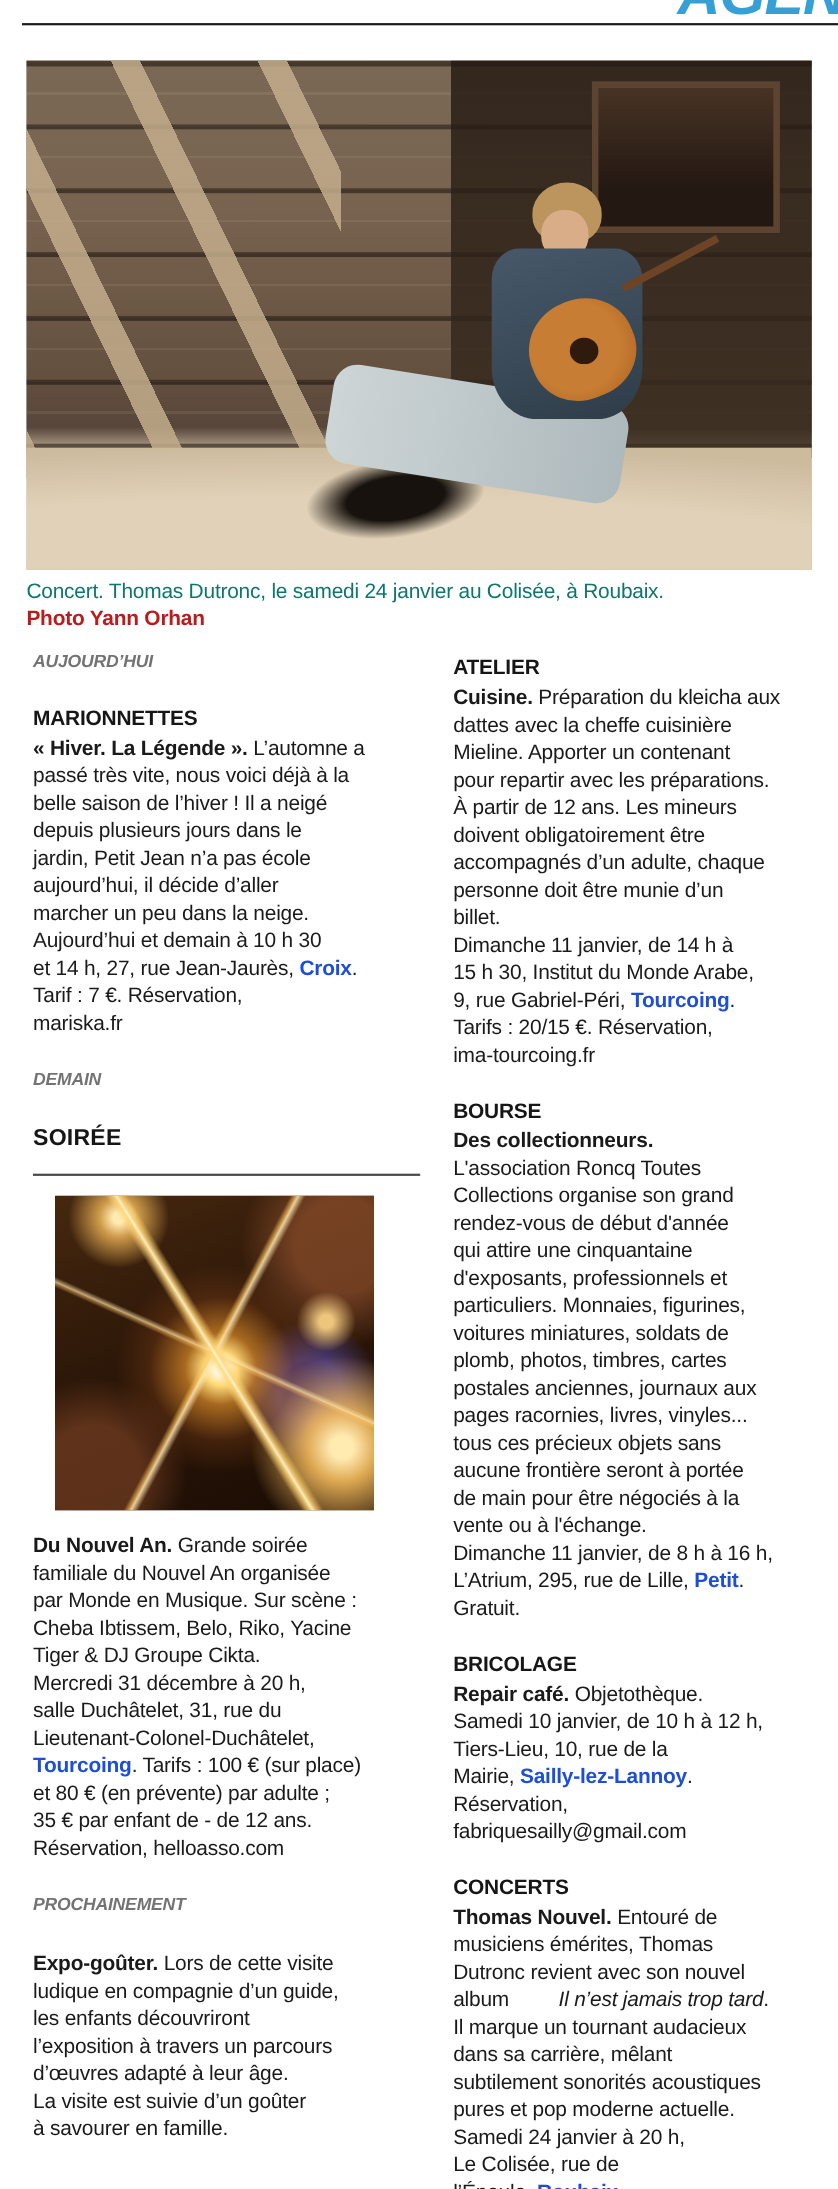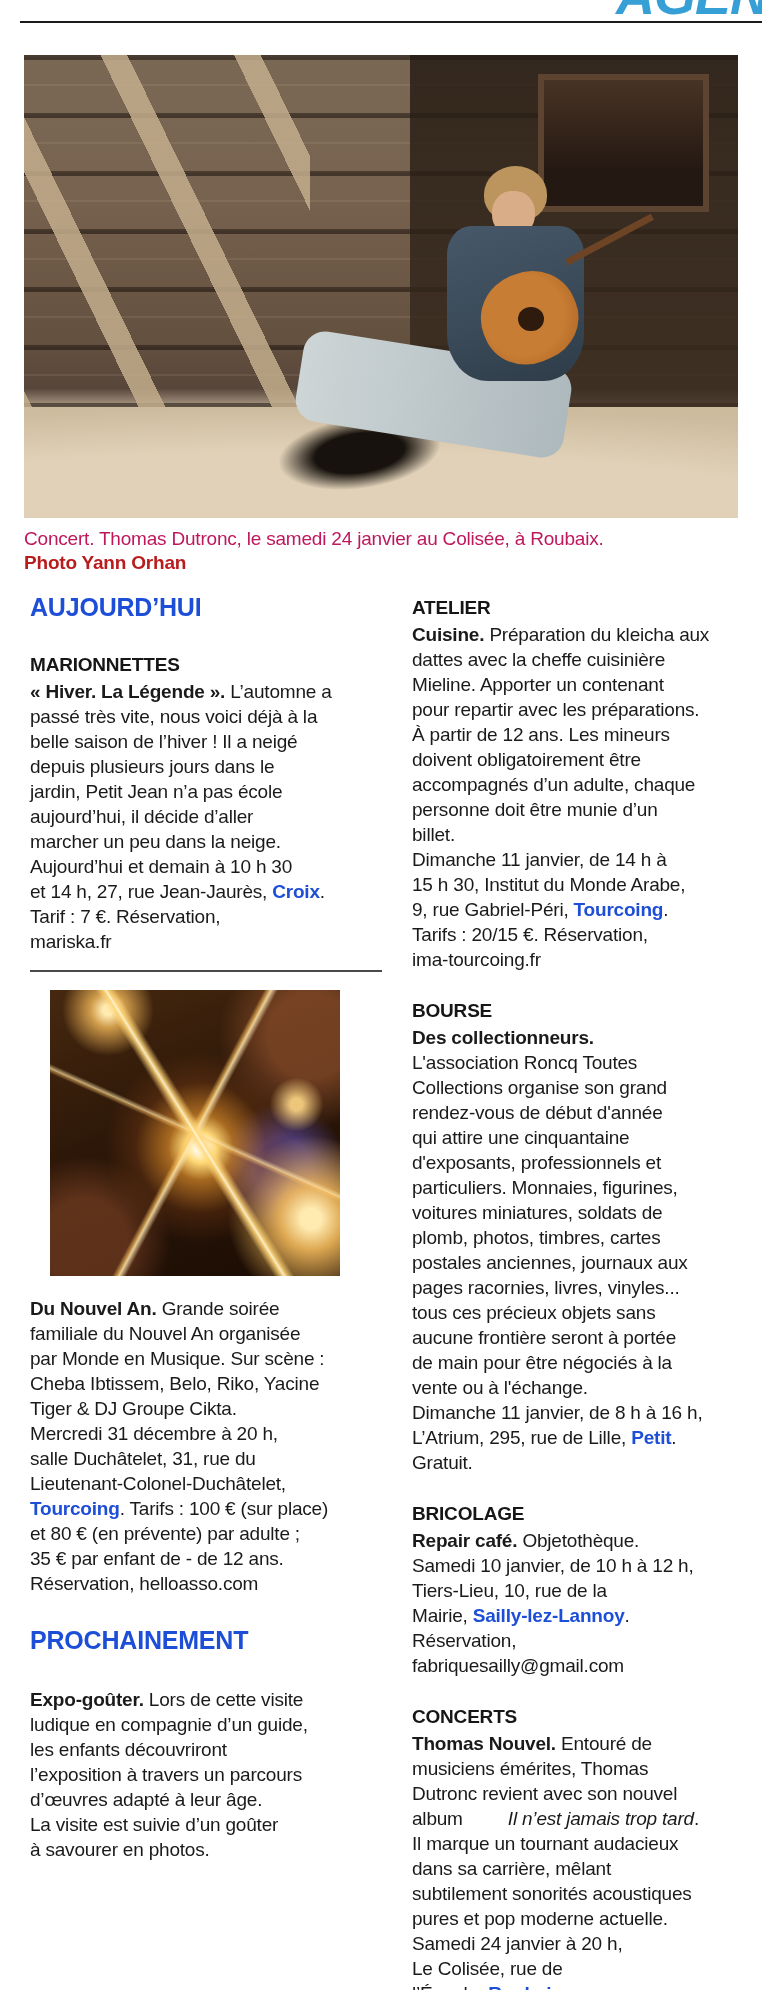--- a/index.html
+++ b/index.html
@@ -56,27 +56,27 @@
   .person{position:absolute;left:52%;top:24%;width:40%;height:76%;}
   .person .hair{position:absolute;left:31%;top:0;width:22%;height:16%;border-radius:50% 50% 45% 45%;background:#bb945e;}
   .person .face{position:absolute;left:34%;top:7%;width:15%;height:13%;border-radius:46%;background:#d9ad87;}
   .person .shirt{position:absolute;left:18%;top:17%;width:48%;height:44%;border-radius:18% 18% 30% 30%;background:linear-gradient(160deg,#47586a 0%,#3a4a58 55%,#2e3c48 100%);}
   .person .legs{position:absolute;left:-34%;top:52%;width:95%;height:26%;border-radius:22px;background:linear-gradient(90deg,#cdd5d6,#aeb9bd);transform:rotate(9deg);}
   .guitar-neck{position:absolute;left:58%;top:20%;width:34%;height:7px;background:#6d4526;transform:rotate(-28deg);}
   .guitar-body{position:absolute;left:30%;top:30%;width:34%;height:26%;border-radius:48% 48% 46% 46%;background:radial-gradient(circle at 45% 45%,#c77d33 0 55%,#a95f1f 100%);transform:rotate(-22deg);}
   .guitar-hole{position:absolute;left:43%;top:40%;width:9%;height:7%;border-radius:50%;background:#2e1b0d;}
   
   .caption-block{position:absolute;top:527px;left:24px;width:714px;line-height:24px;font-size:19px;}
-  .caption{color:#be185d;letter-spacing:-.2px;}
+  .caption{color:#0f766e;letter-spacing:-.2px;}
   .credit{color:#b91c1c;font-weight:bold;letter-spacing:-.2px;}
   
   .columns{position:absolute;top:585px;left:30px;width:716px;display:flex;gap:30px;}
   .col{width:352px;flex:0 0 352px;}
   .rubric{
-    font-size:25px;font-weight:900;color:#1d4ed8;
+    font-size:16px;font-weight:900;font-style:italic;color:#737373;
     letter-spacing:-.2px;margin:30px 0 32px 0;
   }
   .col .rubric:first-child{margin-top:8px;}
   .heading{font-size:19px;font-weight:bold;color:#161616;margin:28px 0 3px 0;letter-spacing:-.2px;}
   .heading.lg{font-size:21px;letter-spacing:.2px;margin-bottom:20px;}
   .col .heading:first-child{margin-top:12px;}
   .rubric + .heading{margin-top:0;}
   .para{
     margin:0 0 0 0;font-size:19px;line-height:25px;letter-spacing:-.2px;
     white-space:pre-line;color:#1a1a1a;
@@ -139,20 +139,22 @@
 passé très vite, nous voici déjà à la
 belle saison de l’hiver ! Il a neigé
 depuis plusieurs jours dans le
 jardin, Petit Jean n’a pas école
 aujourd’hui, il décide d’aller
 marcher un peu dans la neige.
 Aujourd’hui et demain à 10 h 30
 et 14 h, 27, rue Jean-Jaurès, </span><span class="seg-link">Croix</span><span class="seg-normal">.
 Tarif : 7 €. Réservation,
 mariska.fr</span></p>
+      <div class="rubric">DEMAIN</div>
+      <h2 class="heading lg">SOIRÉE</h2>
       <div class="rule"></div>
       <div class="sparkler"></div>
       <p class="para"><span class="seg-bold">Du Nouvel An. </span><span class="seg-normal">Grande soirée
 familiale du Nouvel An organisée
 par Monde en Musique. Sur scène :
 Cheba Ibtissem, Belo, Riko, Yacine
 Tiger &amp; DJ Groupe Cikta.
 Mercredi 31 décembre à 20 h,
 salle Duchâtelet, 31, rue du
 Lieutenant-Colonel-Duchâtelet,
@@ -160,21 +162,21 @@
 et 80 € (en prévente) par adulte ;
 35 € par enfant de - de 12 ans.
 Réservation, helloasso.com</span></p>
       <div class="rubric">PROCHAINEMENT</div>
       <p class="para"><span class="seg-bold">Expo-goûter. </span><span class="seg-normal">Lors de cette visite
 ludique en compagnie d’un guide,
 les enfants découvriront
 l’exposition à travers un parcours
 d’œuvres adapté à leur âge.
 La visite est suivie d’un goûter
-à savourer en photos.</span></p>
+à savourer en famille.</span></p>
     </div>
   <div class="col" id="col-right">
       <h2 class="heading">ATELIER</h2>
       <p class="para"><span class="seg-bold">Cuisine. </span><span class="seg-normal">Préparation du kleicha aux
 dattes avec la cheffe cuisinière
 Mieline. Apporter un contenant
 pour repartir avec les préparations.
 À partir de 12 ans. Les mineurs
 doivent obligatoirement être
 accompagnés d’un adulte, chaque

